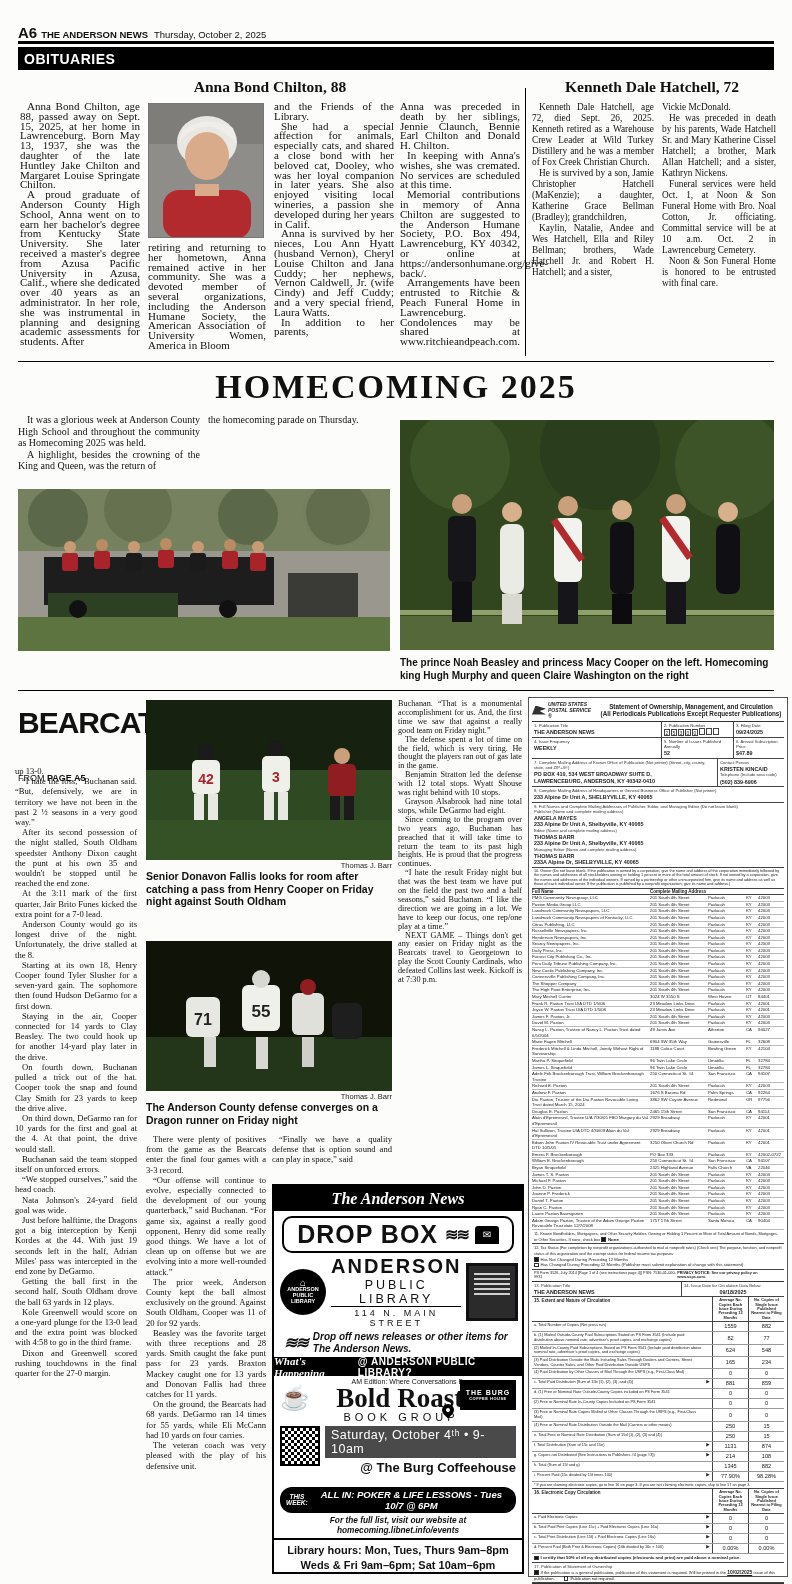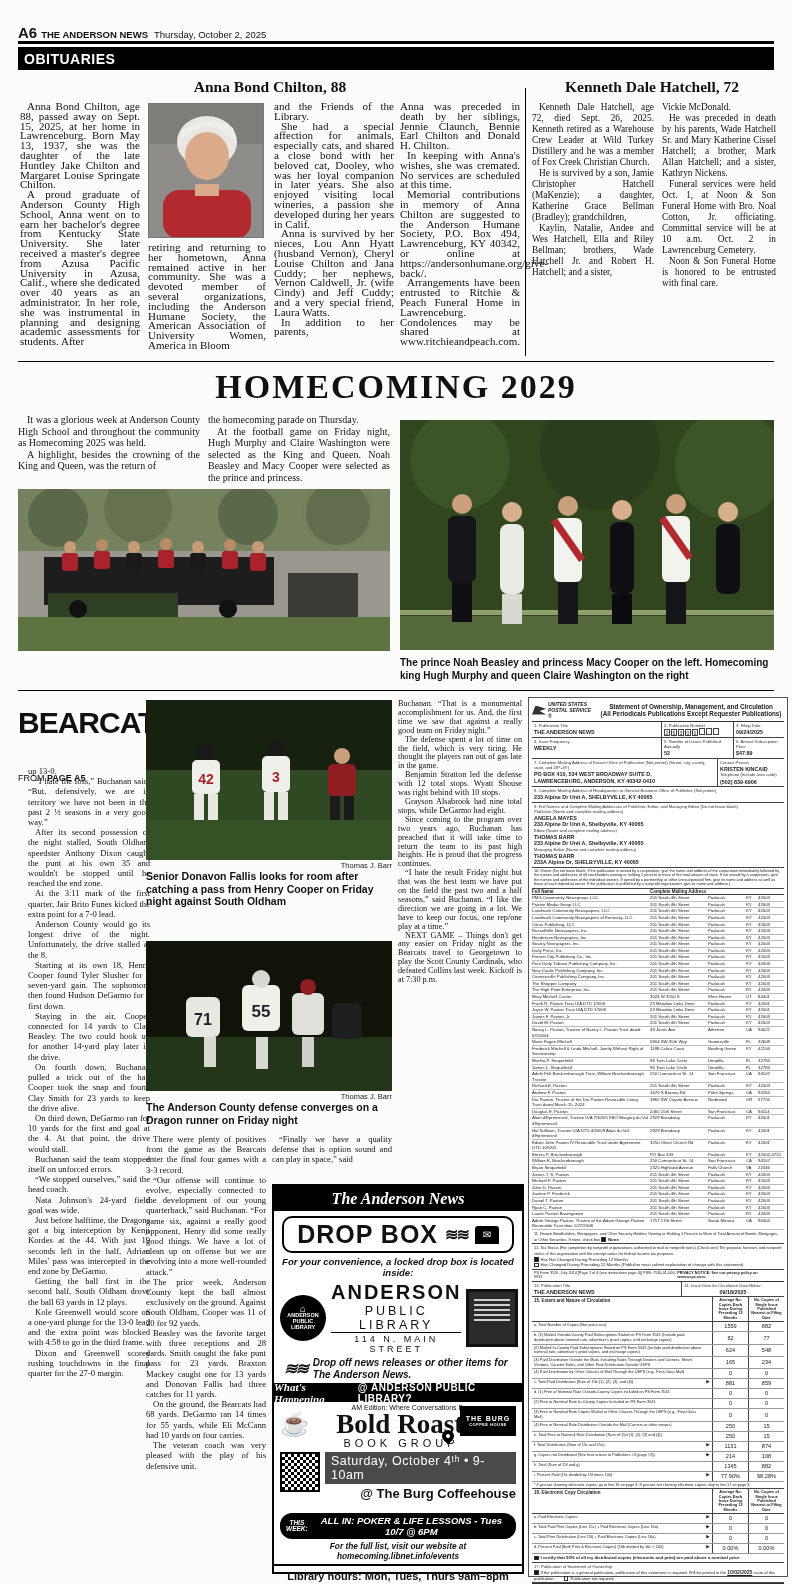--- a/index.html
+++ b/index.html
@@ -180,28 +180,27 @@
   </div>
 <div class="abs ocol cont" style="left:662px;top:102px;width:114px;font-size:9.3px;line-height:11px;">
     <p>Vickie McDonald.</p>
     <p>He was preceded in death by his parents, Wade Hatchell Sr. and Mary Katherine Cissel Hatchell; a brother, Mark Allan Hatchell; and a sister, Kathryn Nickens.</p>
     <p>Funeral services were held Oct. 1, at Noon &amp; Son Funeral Home with Bro. Noal Cotton, Jr. officiating. Committal service will be at 10 a.m. Oct. 2 in Lawrenceburg Cemetery.</p>
     <p>Noon &amp; Son Funeral Home is honored to be entrusted with final care.</p>
   </div>
 
 <div class="abs hrule" style="left:18px;top:361px;width:756px;"></div>
 
-<div class="abs hc-head" style="left:18px;top:368px;width:756px;">HOMECOMING 2029</div>
+<div class="abs hc-head" style="left:18px;top:368px;width:756px;">HOMECOMING 2025</div>
 <div class="abs hcol" style="left:18px;top:414px;width:182px;">
     <p>It was a glorious week at Anderson County High School and throughout the community as Homecoming 2025 was held.</p>
     <p>A highlight, besides the crowning of the King and Queen, was the return of</p>
   </div>
 <div class="abs hcol cont" style="left:208px;top:414px;width:182px;">
     <p>the homecoming parade on Thursday.</p>
-    <p>At the football game on Friday night, Hugh Murphy and Claire Washington were selected as the King and Queen. Noah Beasley and Macy Cooper were selected as the prince and princess.</p>
   </div>
 
 <div class="abs photo" style="left:18px;top:489px;width:372px;height:162px;">
   <svg width="372" height="162" viewBox="0 0 372 162" preserveAspectRatio="none">
     <rect width="372" height="162" fill="#9a988e"></rect>
     <rect x="0" y="0" width="372" height="62" fill="#76815f"></rect>
     <circle cx="40" cy="28" r="30" fill="#5c684a"></circle>
       <circle cx="120" cy="20" r="34" fill="#66724f"></circle>
     <circle cx="230" cy="26" r="30" fill="#5c684a"></circle>
       <circle cx="320" cy="22" r="36" fill="#6b775312"></circle>
@@ -263,21 +262,21 @@
   </svg>
 </div>
 <div class="abs caption" style="left:400px;top:657px;width:380px;">The prince Noah Beasley and princess Macy Cooper on the left. Homecoming king Hugh Murphy and queen Claire Washington on the right</div>
 
 <div class="abs hrule" style="left:18px;top:690px;width:756px;"></div>
 
 <div class="abs bc-head" style="left:18px;top:706px;">BEARCATS</div>
 <div class="abs from-line" style="left:18px;top:748px;">
   <span>FROM</span>&nbsp;<b>PAGE A5</b>
 </div>
-<div class="abs ncol cont" style="left:28px;top:766px;width:122px;">
+<div class="abs ncol cont" style="left:15px;top:766px;width:122px;">
     <p>up 13-0.</p>
     <p>“I hate the loss,” Buchanan said. “But, defensively, we are in territory we have not been in the past 2 ½ seasons in a very good way.”</p>
     <p>After its second possession of the night stalled, South Oldham speedster Anthony Dixon caught the punt at his own 35 and wouldn't be stopped until he reached the end zone.</p>
     <p>At the 3:11 mark of the first quarter, Jair Brito Funes kicked the extra point for a 7-0 lead.</p>
     <p>Anderson County would go its longest drive of the night. Unfortunately, the drive stalled at the 8.</p>
     <p>Starting at its own 18, Henry Cooper found Tyler Slusher for a seven-yard gain. The sophomore then found Hudson DeGarmo for a first down.</p>
     <p>Staying in the air, Cooper connected for 14 yards to Clay Beasley. The two could hook up for another 14-yard play later in the drive.</p>
     <p>On fourth down, Buchanan pulled a trick out of the hat. Cooper took the snap and found Clay Smith for 23 yards to keep the drive alive.</p>
     <p>On third down, DeGarmo ran for 10 yards for the first and goal at the 4. At that point, the drive would stall.</p>
     <p>Buchanan said the team stopped itself on unforced errors.</p>
@@ -362,21 +361,20 @@
   <div class="ad-mast">
       <span>The Anderson News</span>
     </div>
   <div class="ad-dropbox">
     <span class="t">DROP BOX</span>
     <span class="waves">≋≋</span>
     <span class="mailbox">
         <span>✉</span>
       </span>
   </div>
-  <div class="ad-tag">For your convenience, a locked drop box is located inside:</div>
   <div class="lib-row">
     <div class="lib-logo">
       <span class="bld">⌂</span>
       <span>ANDERSON</span>
       <span>PUBLIC</span>
       <span>LIBRARY</span>
     </div>
     <div class="lib-name">
       <div class="l1">ANDERSON</div>
       <div><span class="l2">PUBLIC LIBRARY</span></div>

